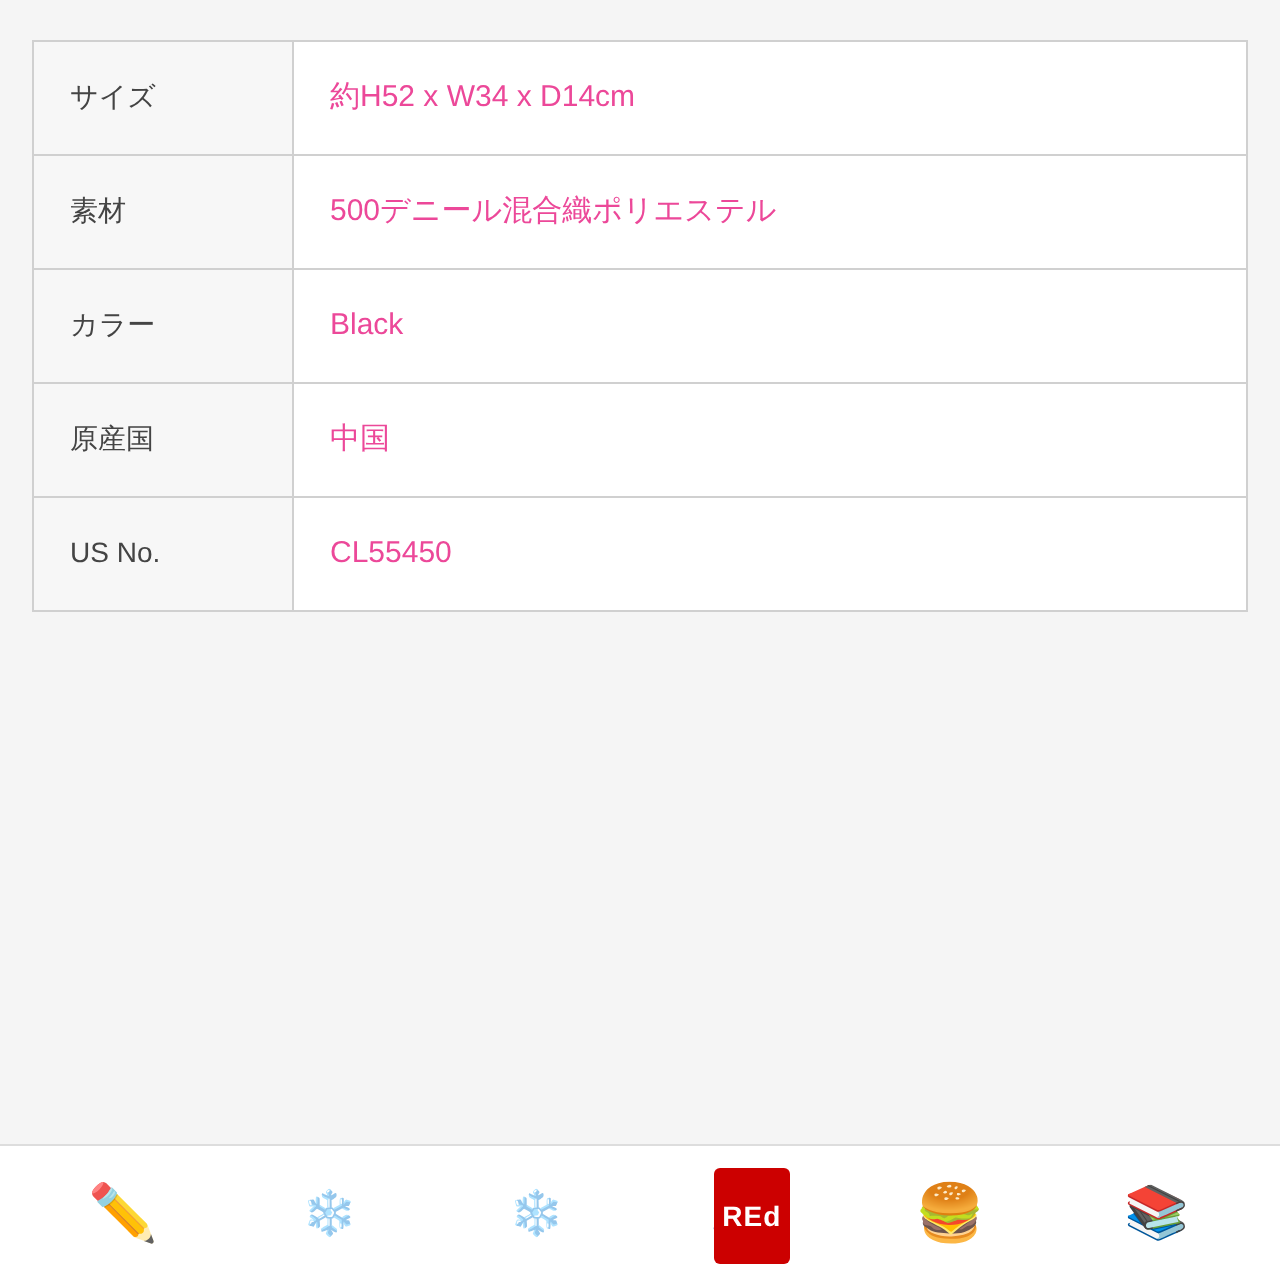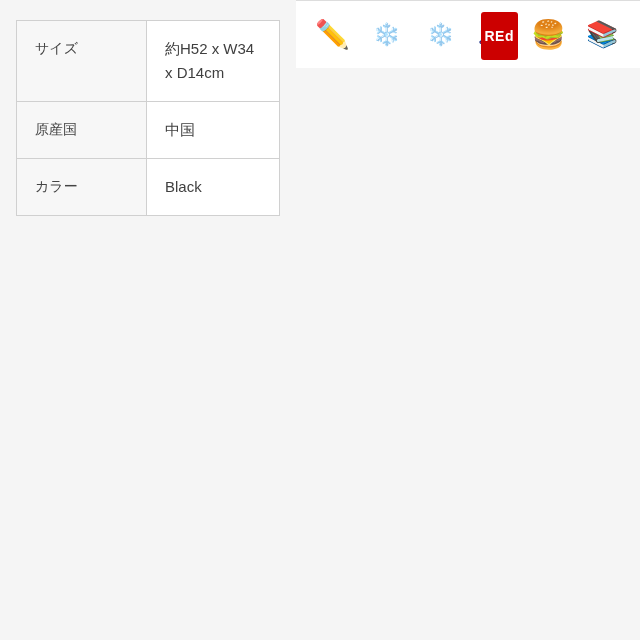--- a/index.html
+++ b/index.html
@@ -9,21 +9,21 @@
       height: 640px;
       background: #f5f5f5;
       font-family: "Hiragino Sans", "Hiragino Kaku Gothic ProN", "Yu Gothic", "Meiryo", sans-serif;
       overflow: hidden;
     }
 
     .page-wrapper {
       width: 640px;
       height: 640px;
       display: flex;
-      flex-direction: row;
+      flex-direction: column;
       background: #f5f5f5;
     }
 
     .table-container {
       flex: 1;
       padding: 20px 16px 10px 16px;
       overflow: hidden;
     }
 
     table {
@@ -34,21 +34,21 @@
     }
 
     tr {
       border-bottom: 1px solid #d0d0d0;
     }
 
     td {
       padding: 16px 18px;
       vertical-align: top;
       font-size: 15px;
-      color: #404040;
+      color: #ec4899;
       line-height: 1.6;
     }
 
     td:first-child {
       background: #f7f7f7;
       width: 130px;
       min-width: 130px;
       border-right: 1px solid #d0d0d0;
       font-size: 14px;
       color: #444;
@@ -101,26 +101,34 @@
 <div class="page-wrapper">
 
   <div class="table-container">
     <table>
       <tbody id="table-body">
       <tr>
             <td>サイズ</td>
             <td>約H52 x W34 x D14cm</td>
           </tr>
           <tr>
+            <td>素材</td>
+            <td>500デニール混合織ポリエステル</td>
+          </tr>
+          <tr>
+            <td>カラー</td>
+            <td>Black</td>
+          </tr>
+          <tr>
             <td>原産国</td>
             <td>中国</td>
           </tr>
           <tr>
-            <td>カラー</td>
-            <td>Black</td>
+            <td>US No.</td>
+            <td>CL55450</td>
           </tr>
         </tbody>
     </table>
   </div>
 
   <div class="bottom-bar">
     <div class="bottom-icon">
       <span style="font-size:28px;">✏️</span>
     </div>
     <div class="bottom-icon">

